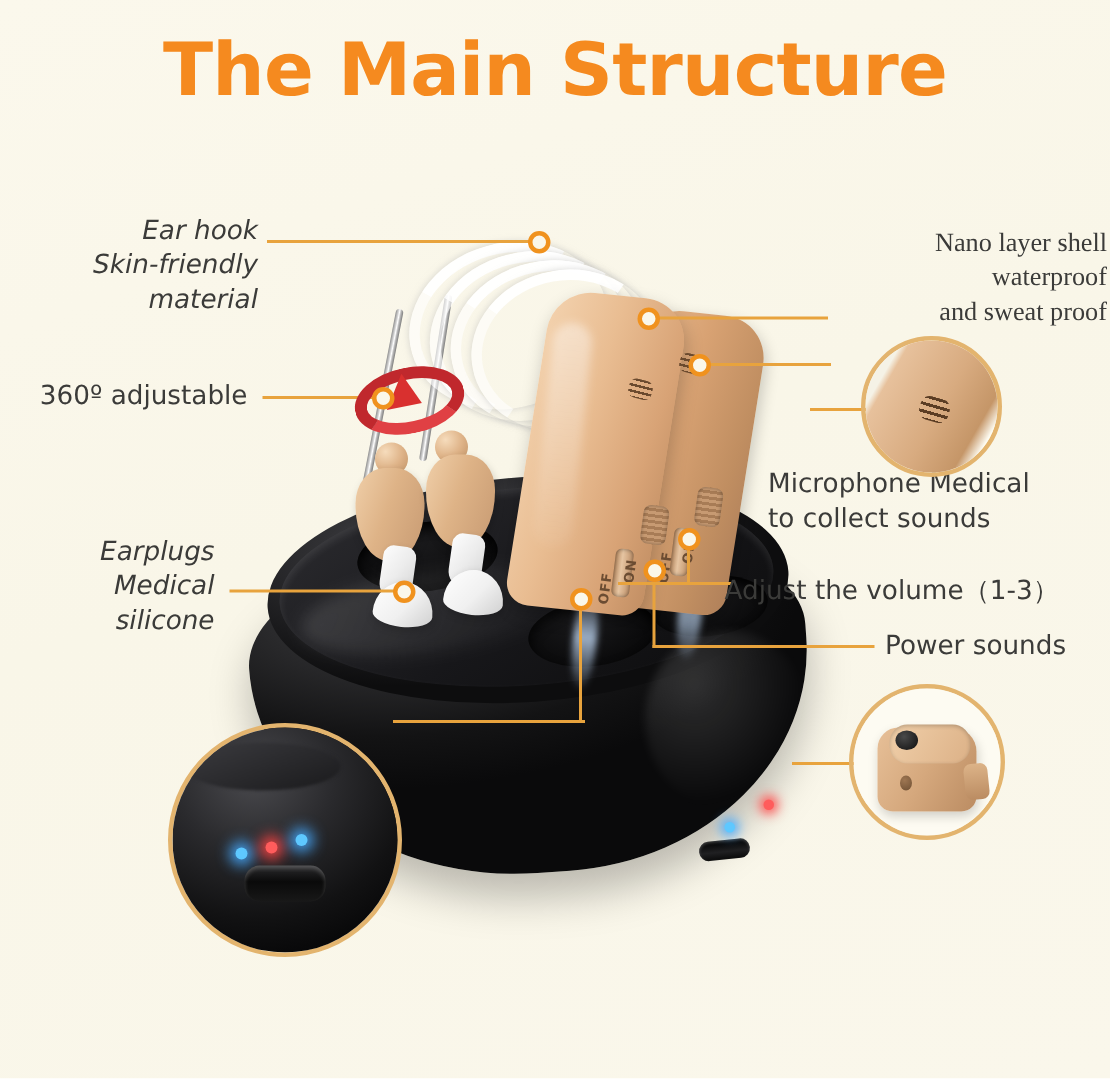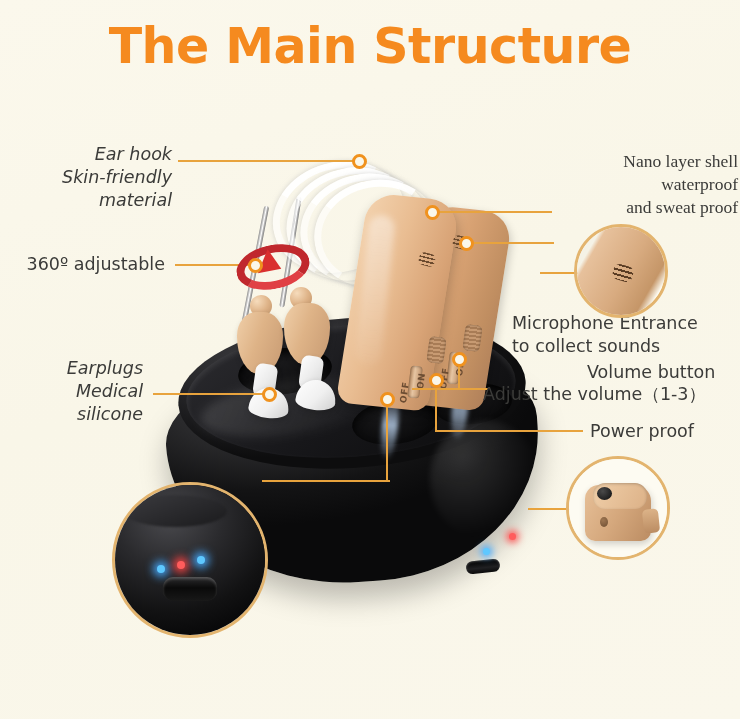--- a/index.html
+++ b/index.html
@@ -431,22 +431,21 @@
   <div class="label right-align" style="left:0px; top:253px; width:165px;">360º adjustable</div>
 
   <div class="label right-align" style="left:0px; top:357px; width:143px;font-style:italic;">Earplugs
 Medical
 silicone</div>
 
   <div class="label right-align" style="left:568px; top:150px; width:170px;font-family:Liberation Serif, serif;">Nano layer shell
 waterproof
 and sweat proof</div>
 
-  <div class="label left-align" style="left:512px; top:312px; width:228px;">Microphone Entrance
+  <div class="label left-align" style="left:512px; top:312px; width:228px;">Microphone Medical
 to collect sounds</div>
 
-  <div class="label left-align" style="left:587px; top:361px; width:150px;">Volume button</div>
 
   <div class="label left-align" style="left:483px; top:383px; width:256px;">Adjust the volume（1-3）</div>
 
-  <div class="label left-align" style="left:590px; top:420px; width:150px;">Power proof</div>
+  <div class="label left-align" style="left:590px; top:420px; width:150px;">Power sounds</div>
 
 </div>
 
 </body></html>

